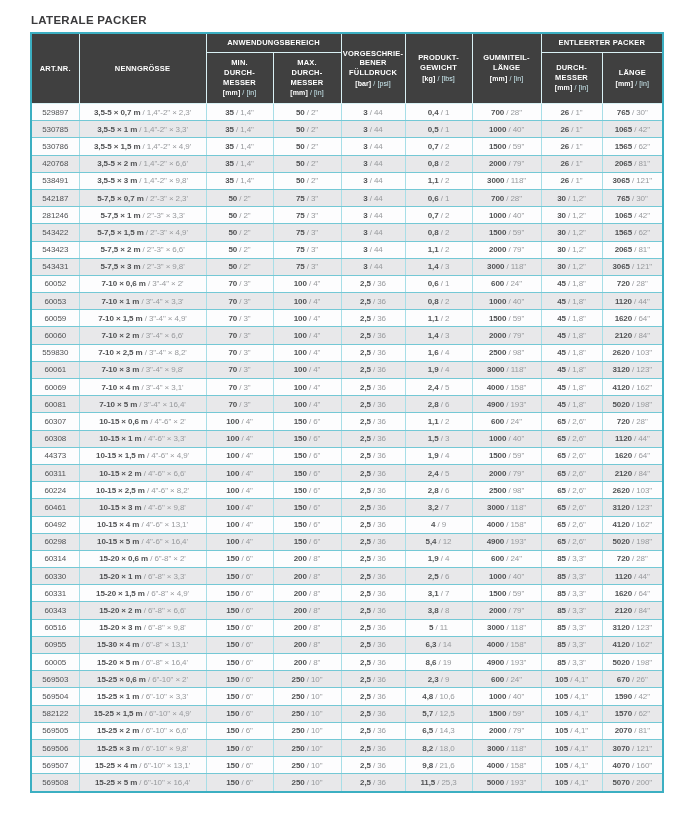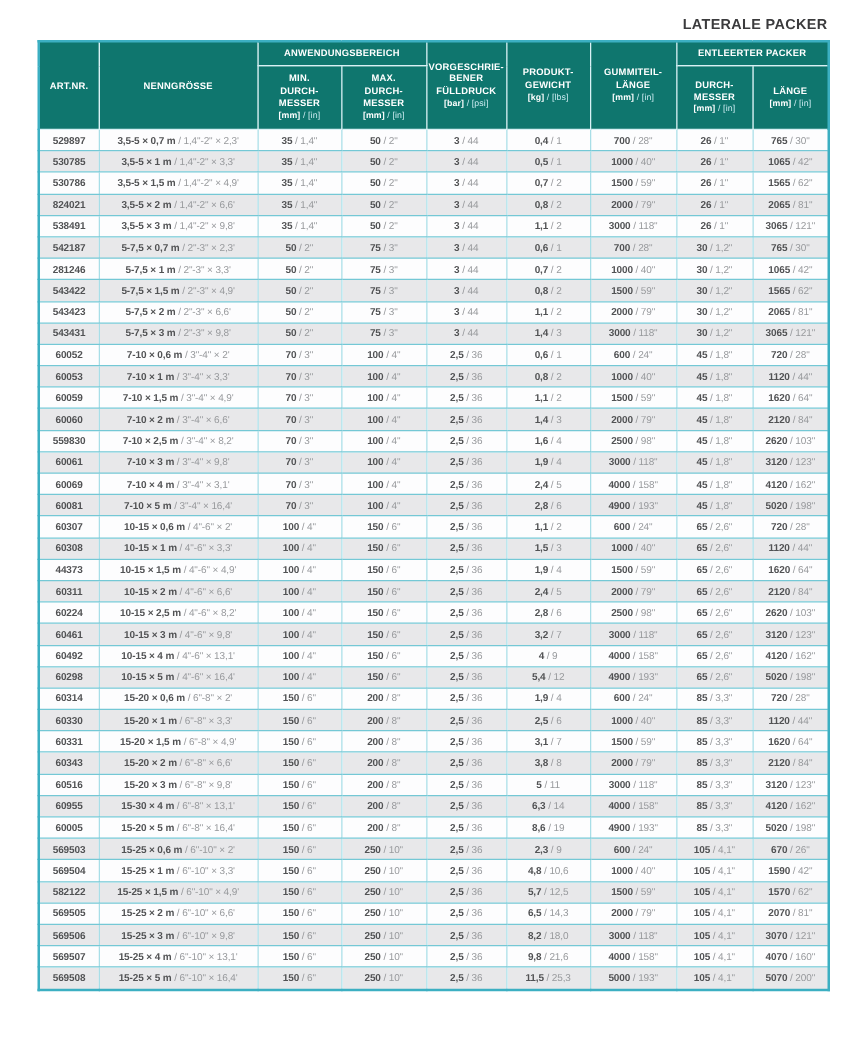--- a/index.html
+++ b/index.html
@@ -14,31 +14,30 @@
     background: #ffffff;
     box-sizing: border-box;
     padding: 12px 30px 0 30px;
   }
   .doc-title {
     font-size: 11.5px;
     font-weight: bold;
     color: #3b3b3d;
     letter-spacing: 0.3px;
     margin: 2px 0 6px 1px;
-    text-align: right;
   }
   table.packer {
     width: 632px;
     table-layout: fixed;
     border-collapse: collapse;
     border: 2px solid #3cafc2;
   }
   
   thead th {
-    background: #0f766e;
+    background: #404040;
     color: #ffffff;
     font-size: 7.5px;
     font-weight: bold;
     letter-spacing: 0.2px;
     text-align: center;
     vertical-align: middle;
     border: 1px solid #d9f1f5;
     padding: 2px 1px;
     line-height: 1.25;
   }
@@ -61,21 +60,21 @@
     border-top: 1px solid #74c8d5;
     border-bottom: 1px solid #74c8d5;
     border-left: 1px solid #a8dee7;
     border-right: 1px solid #a8dee7;
     color: #515254;
   }
   tbody tr:nth-child(odd) td  { background: #fdfdfe; }
   tbody tr:nth-child(even) td { background: #e8e8ea; }
   tbody td .b  { font-weight: bold; color: #515254; }
   tbody td .lt { font-weight: normal; color: #97999c; }
-  tbody td.art { font-weight: bold; color: #515254; margin-left: 12px; }
+  tbody td.art { font-weight: normal; color: #515254; margin-left: 12px; }
 </style>
 </head>
 <body>
 
 <div class="page">
   <div class="doc-title">LATERALE PACKER</div>
 
   <table class="packer">
     <colgroup>
       <col style="width:48px">
@@ -174,21 +173,21 @@
     <td><span class="b">35</span><span class="lt"> / 1,4"</span></td>
     <td><span class="b">50</span><span class="lt"> / 2"</span></td>
     <td><span class="b">3</span><span class="lt"> / 44</span></td>
     <td><span class="b">0,7</span><span class="lt"> / 2</span></td>
     <td><span class="b">1500</span><span class="lt"> / 59"</span></td>
     <td><span class="b">26</span><span class="lt"> / 1"</span></td>
     <td><span class="b">1565</span><span class="lt"> / 62"</span></td>
   </tr>
 
   <tr>
-    <td class="art">824021</td>
+    <td class="art">420768</td>
     <td><span class="b">3,5-5 × 2 m</span><span class="lt"> / 1,4"-2" × 6,6'</span></td>
     <td><span class="b">35</span><span class="lt"> / 1,4"</span></td>
     <td><span class="b">50</span><span class="lt"> / 2"</span></td>
     <td><span class="b">3</span><span class="lt"> / 44</span></td>
     <td><span class="b">0,8</span><span class="lt"> / 2</span></td>
     <td><span class="b">2000</span><span class="lt"> / 79"</span></td>
     <td><span class="b">26</span><span class="lt"> / 1"</span></td>
     <td><span class="b">2065</span><span class="lt"> / 81"</span></td>
   </tr>
 

